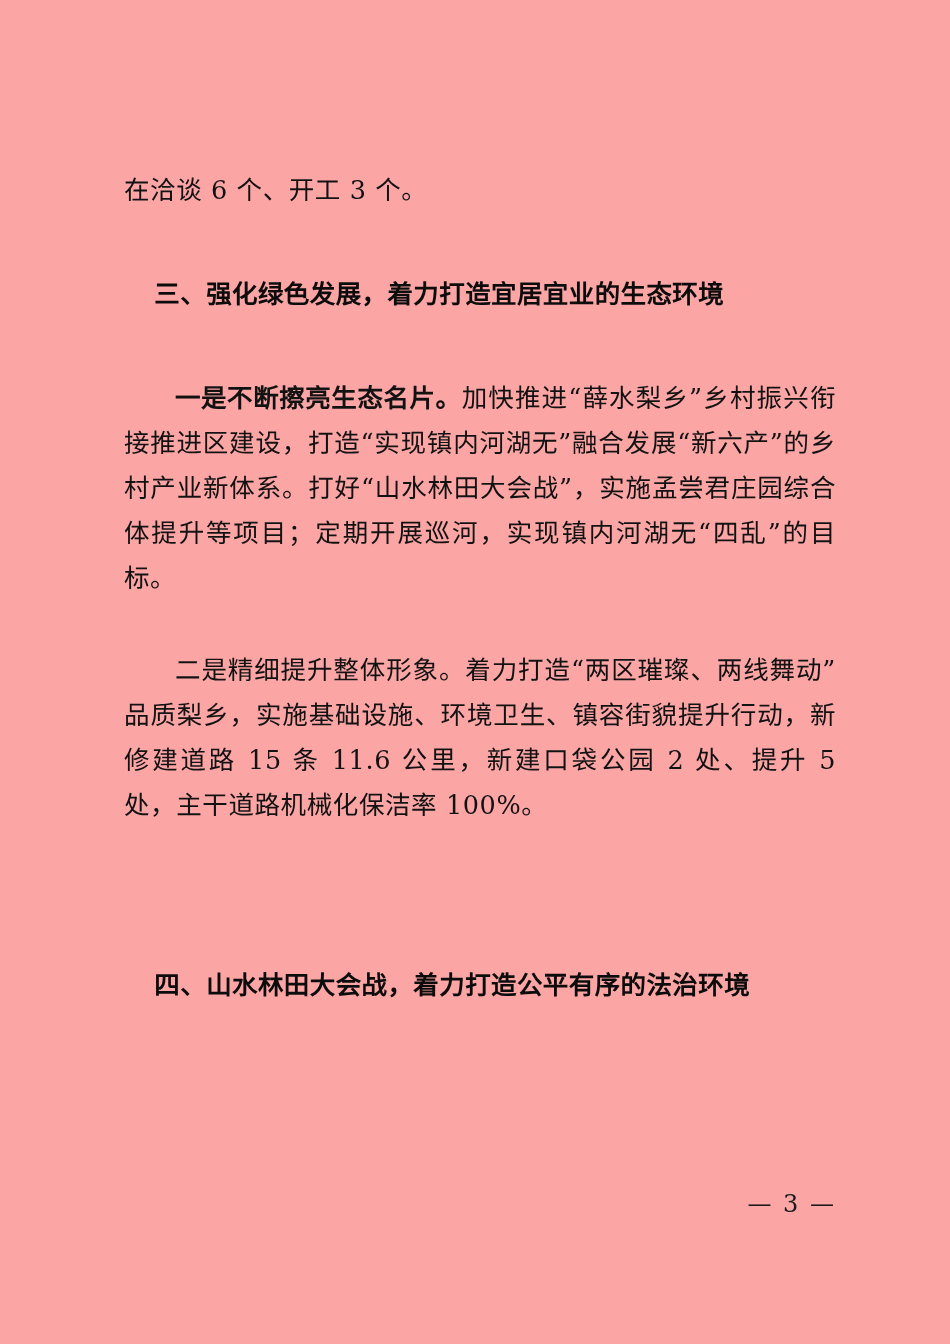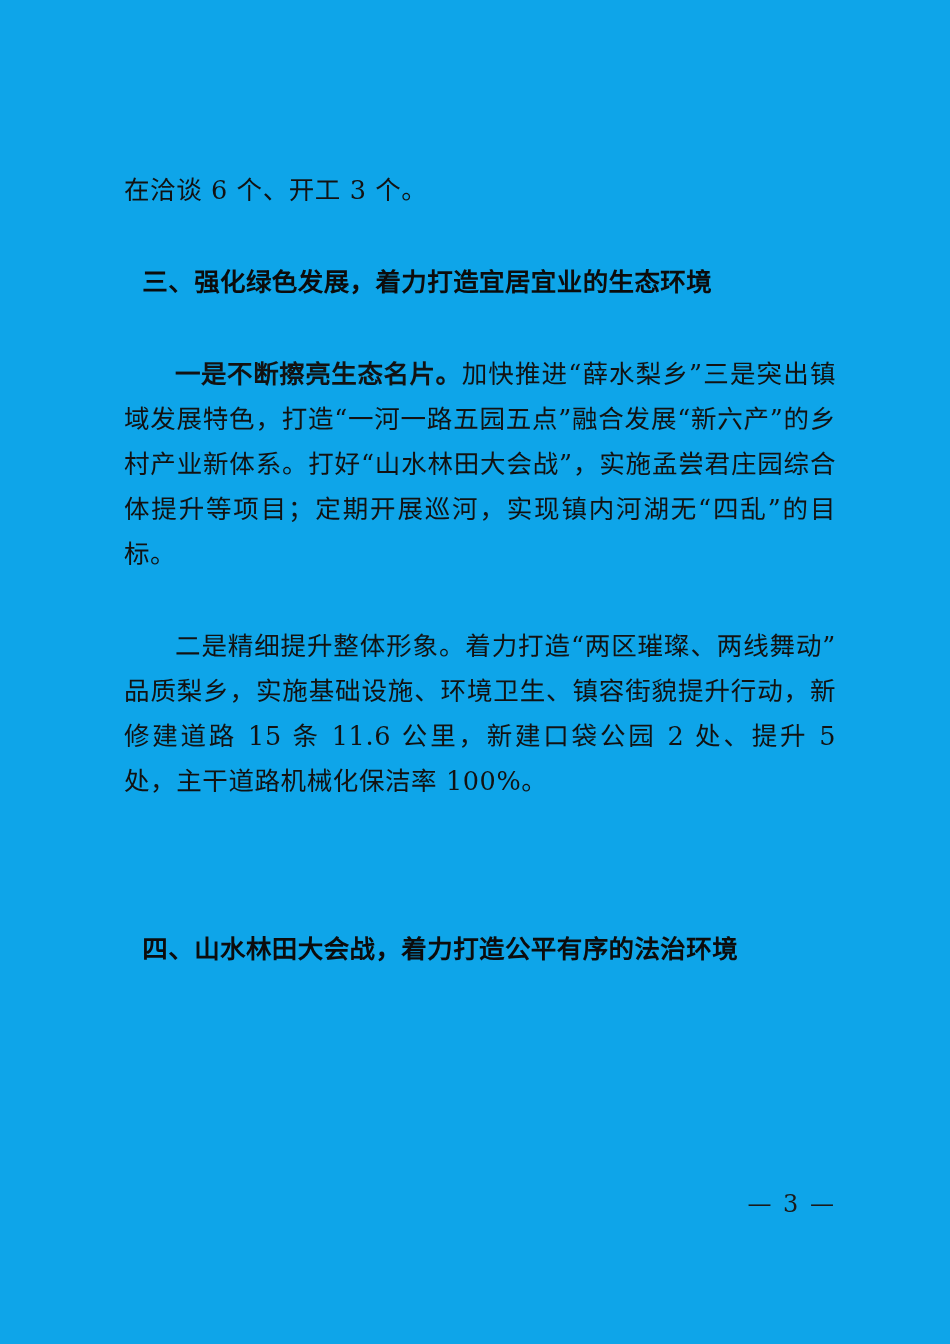--- a/index.html
+++ b/index.html
@@ -12,21 +12,21 @@
   body {
     font-family: "DejaVu Serif", "Liberation Serif", serif;
     color: #000000;
     -webkit-font-smoothing: antialiased;
   }
 
   .page {
     position: relative;
     width: 950px;
     height: 1344px;
-    background: #0ea5e9;
+    background: #fca5a5;
     overflow: hidden;
     box-sizing: border-box;
   }
 
   
   .content {
     position: absolute;
     left: 124px;
     top: 168px;
     width: 712px;
@@ -53,21 +53,21 @@
   .gap-lg { height: 76px; }
 
   
   .heading {
     font-family: "DejaVu Sans", "Liberation Sans", sans-serif;
     font-size: 25.5px;
     font-weight: bold;
     line-height: 45px;
     letter-spacing: 0.4px;
     text-indent: 0.72em;
-    margin: 0;
+    margin: 12px;
     color: #0c0c0c;
     white-space: nowrap;
   }
 
   
   .lead {
     font-family: Liberation Serif, serif;
     font-weight: bold;
     letter-spacing: 0px;
   }
@@ -93,21 +93,21 @@
   <div class="content">
 
     <p class="para no-indent">在洽谈 6 个、开工 3 个。</p>
 
     <div class="gap-md"></div>
 
     <h2 class="heading">三、强化绿色发展，着力打造宜居宜业的生态环境</h2>
 
     <div class="gap-md"></div>
 
-    <p class="para"><span class="lead">一是不断擦亮生态名片。</span><span>加快推进“薛水梨乡”三是突出镇域发展特色，打造“一河一路五园五点”融合发展“新六产”的乡村产业新体系。打好“山水林田大会战”，实施孟尝君庄园综合体提升等项目；定期开展巡河，实现镇内河湖无“四乱”的目标。</span></p>
+    <p class="para"><span class="lead">一是不断擦亮生态名片。</span><span>加快推进“薛水梨乡”乡村振兴衔接推进区建设，打造“实现镇内河湖无”融合发展“新六产”的乡村产业新体系。打好“山水林田大会战”，实施孟尝君庄园综合体提升等项目；定期开展巡河，实现镇内河湖无“四乱”的目标。</span></p>
 
     <div class="gap-md"></div>
 
     <p class="para">二是精细提升整体形象。着力打造“两区璀璨、两线舞动”品质梨乡，实施基础设施、环境卫生、镇容街貌提升行动，新修建道路 15 条 11.6 公里，新建口袋公园 2 处、提升 5 处，主干道路机械化保洁率 100%。</p>
 
     <div class="gap-md"></div>
 
 
     <div class="gap-lg"></div>
 

